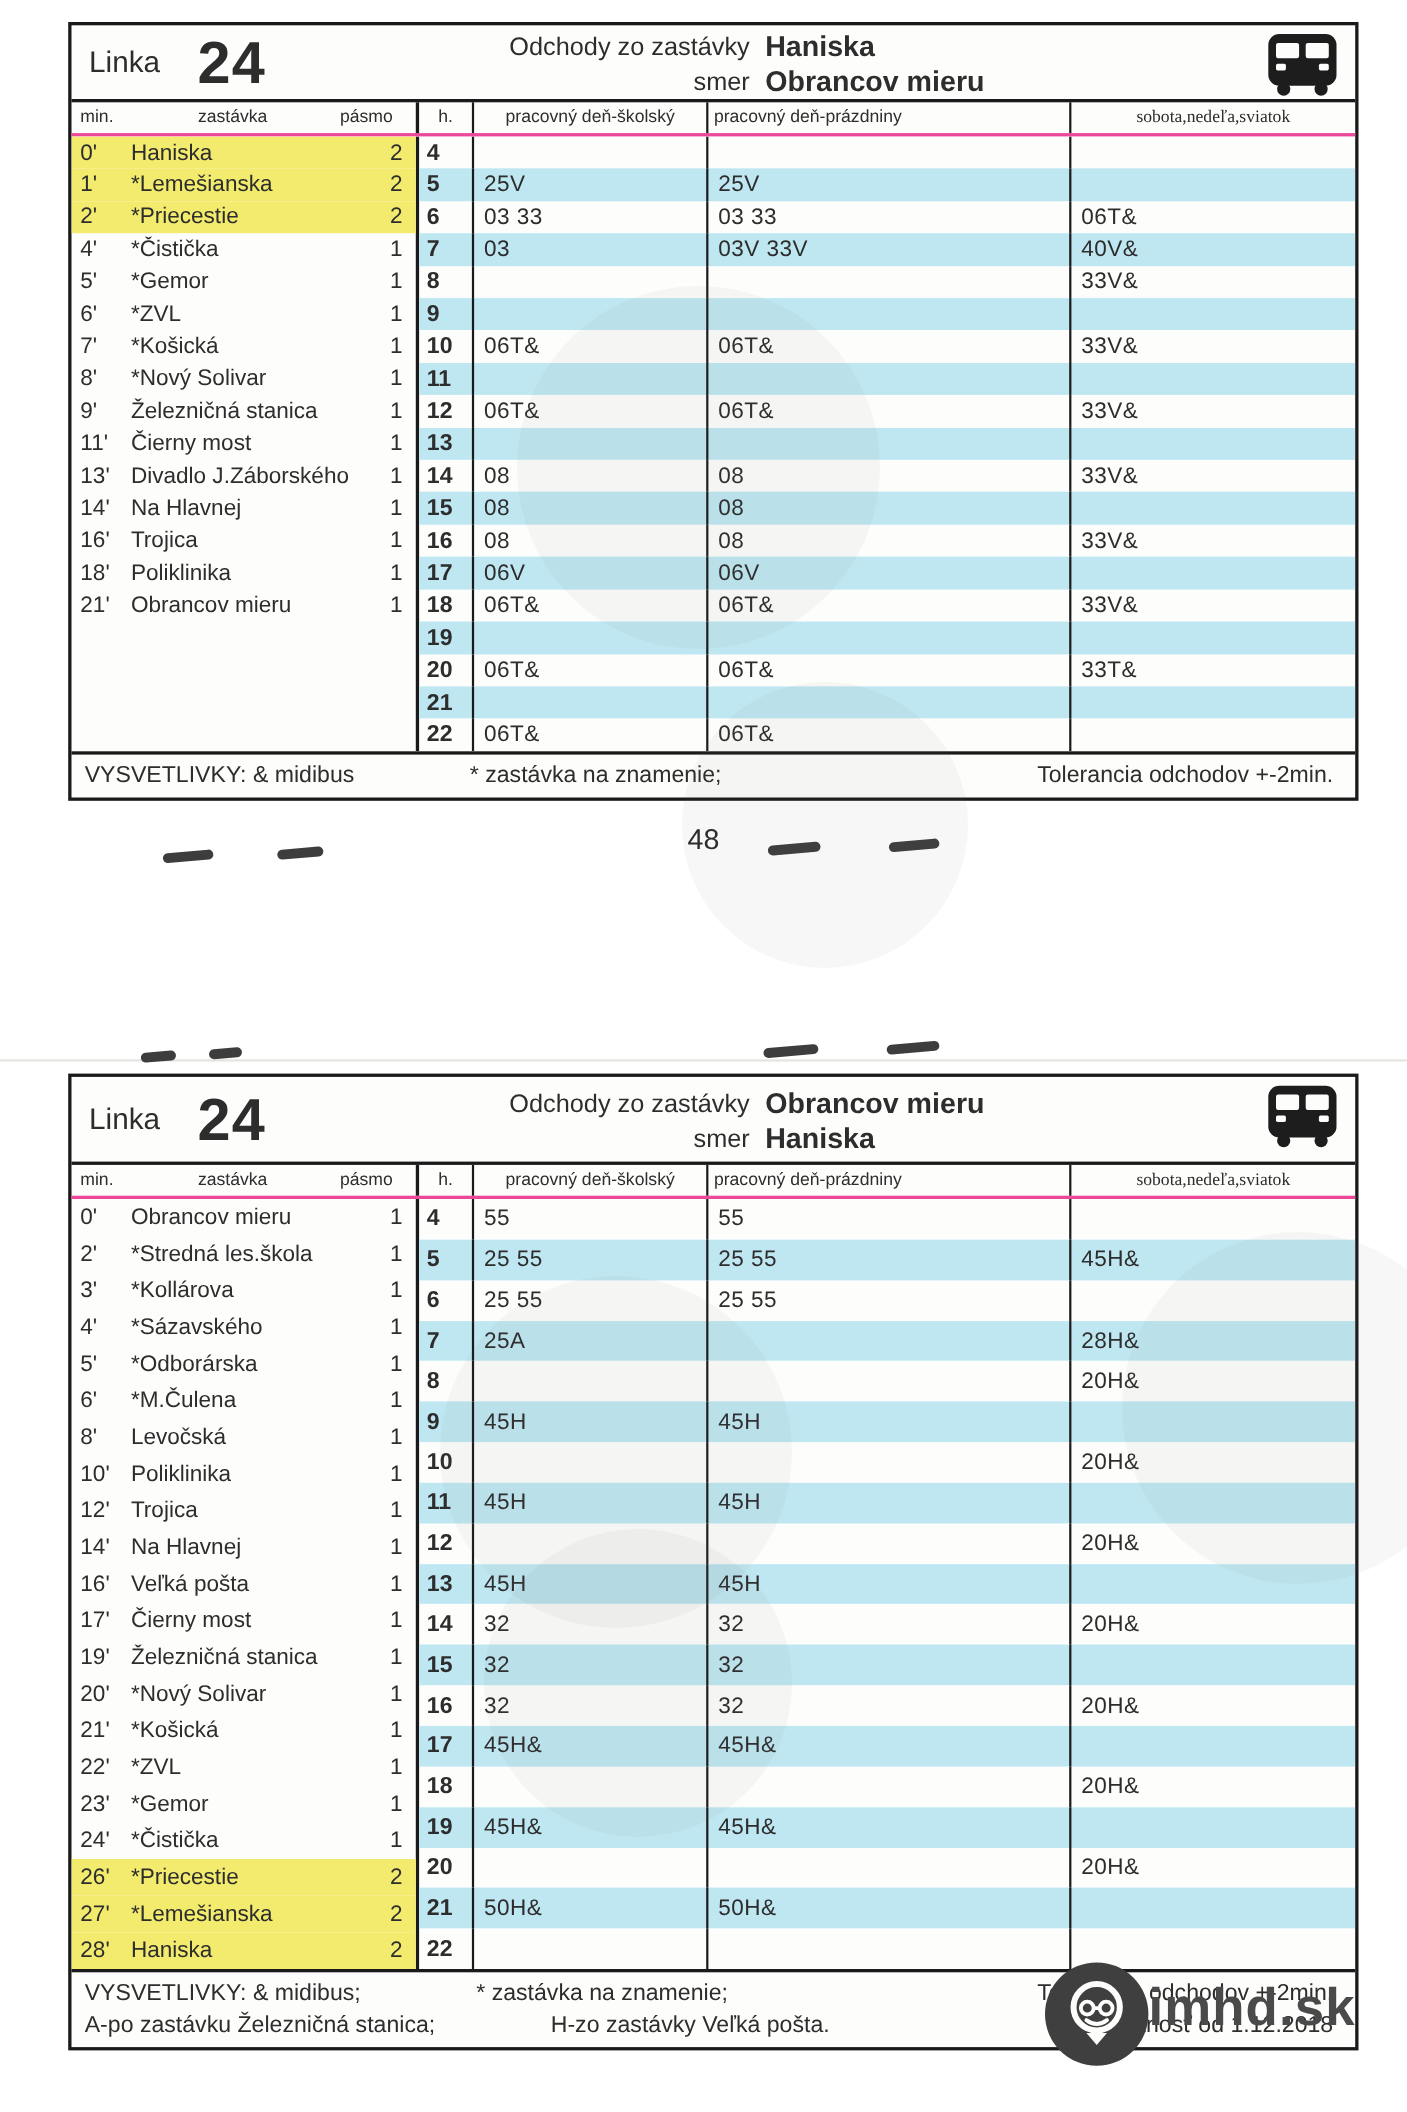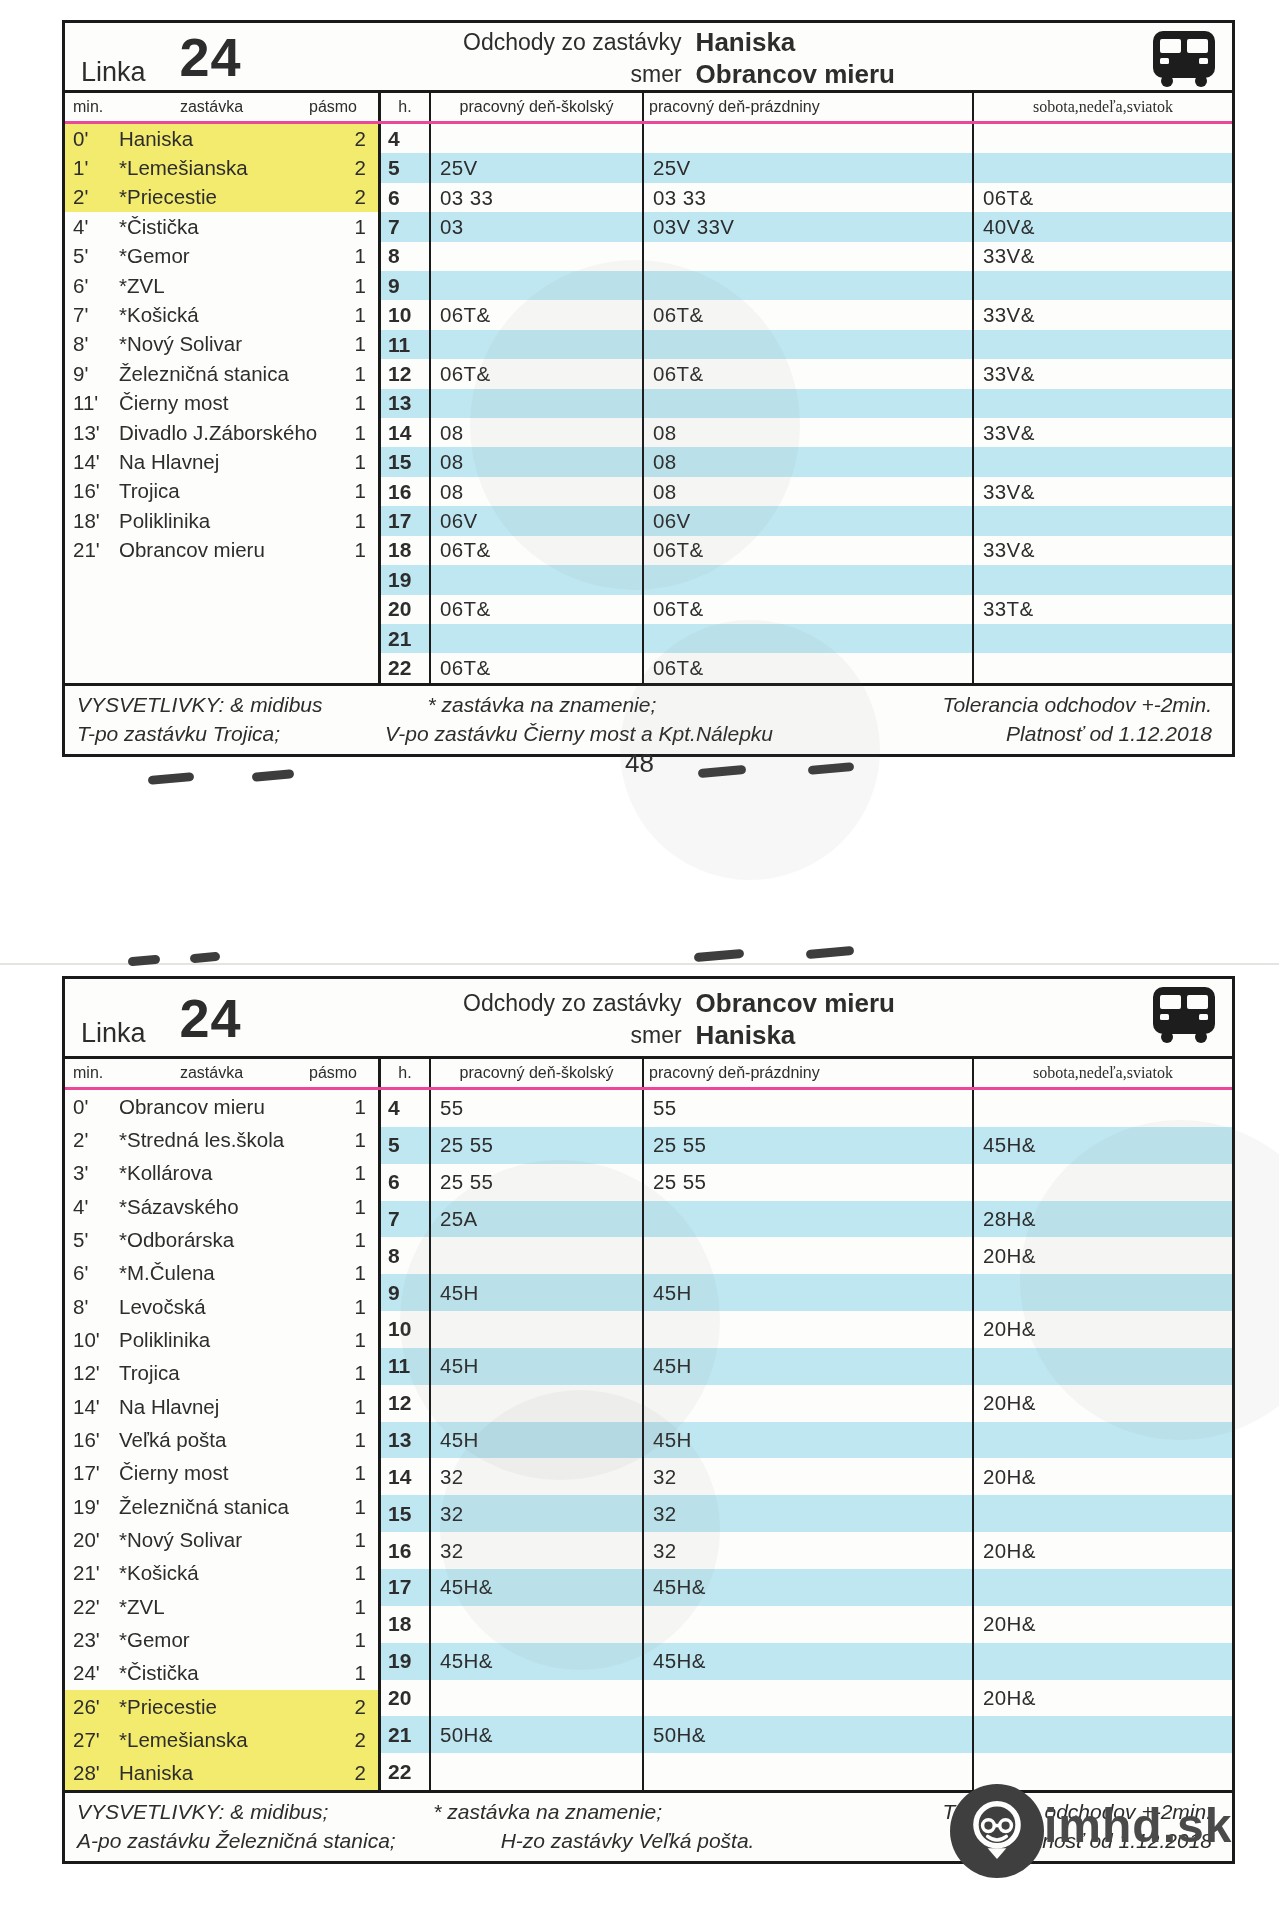--- a/index.html
+++ b/index.html
@@ -7,21 +7,21 @@
     font-family:"Liberation Sans", sans-serif; color:var(--ink,#2d2d2d); overflow:hidden; }
 
   .sheet { position:absolute; left:62px; width:1173px; border:3px solid #1a1a1a; background:var(--paper,#fdfdfc); }
   #t1 { top:20px; }
   #t2 { top:976px; }
 
   
   .tt-header { position:relative; border-bottom:3px solid #1a1a1a; }
   .t1 .tt-header { height:70px; }
   .t2 .tt-header { height:80px; }
-  .linka { position:absolute; left:16px; top:50%; transform:translateY(-50%); display:flex; align-items:flex-end; gap:34px; }
+  .linka { position:absolute; left:16px; top:50%; transform:translateY(-50%); display:flex; align-items:center; gap:34px; }
   .linka .lbl { font-size:27px; }
   .linka .num { font-size:54px; font-weight:700; letter-spacing:1px; }
   .hdr-right { position:absolute; left:398px; top:4px; display:grid; grid-template-columns:auto auto; column-gap:14px; row-gap:1px; }
   .t2 .hdr-right { top:9px; }
   .hdr-right .lab { text-align:right; font-size:23px; align-self:center; white-space:nowrap; }
   .hdr-right .val { text-align:left; font-size:26px; font-weight:700; white-space:nowrap; }
   .bus-icon { position:absolute; right:16px; top:7px; }
 
   
   .col-hdr { display:grid; grid-template-columns:316px 50px 213px 330px 1fr; height:31px; border-bottom:3px solid #ec4899; font-size:16px; }
@@ -52,21 +52,21 @@
 
   .hrow { display:grid; grid-template-columns:50px 213px 330px 1fr; }
   .t1 .hrow { height:29.42px; }
   .t2 .hrow { height:36.85px; }
   .hrow.stripe { background:var(--stripe,#bfe7f2); }
   .hrow .hcell { border-right:2px solid #1a1a1a; font-weight:700; font-size:21px; display:flex; align-items:center; padding-left:7px; }
   .hrow .tcell { border-right:2px solid #1a1a1a; font-size:20.5px; display:flex; align-items:center; padding-left:9px; letter-spacing:.4px; white-space:nowrap; }
   .hrow .tcell.last { border-right:none; }
 
   
-  .legend { border-top:3px solid #1a1a1a; padding:4px 12px 6px 12px; font-size:21px;font-style:italic; }
+  .legend { border-top:3px solid #1a1a1a; padding:4px 12px 6px 12px; font-size:21px; }
   .leg-line { display:flex; align-items:center; height:29px; white-space:nowrap; }
   .leg-line .b { margin-left:105px; }
   .leg-line .c { margin-left:auto; padding-right:8px; }
 
   
   .page-num { position:absolute; left:0; width:1279px; text-align:center; font-size:26px; color:#2a2a2a; }
   #pn48 { top:748px; }
   #pn49 { top:1916px; }
   .mark { position:absolute; height:9px; border-radius:5px; background:#3d3d3d; transform:rotate(-5deg); }
   .page-edge { position:absolute; top:963px; left:0; width:1279px; height:2px; background:#e6e4e0; }
@@ -312,25 +312,20 @@
           <span class="tcell last"></span>
         </div>
       </div>
   </div>
 
   <div class="legend">
     <div class="leg-line">
       <span class="a">VYSVETLIVKY: &amp;  midibus</span>
       <span class="b">*  zastávka na znamenie;</span>
       <span class="c">Tolerancia odchodov +-2min.</span>
-    </div>
-    <div class="leg-line">
-      <span class="a">T-po zastávku Trojica;</span>
-      <span class="b">V-po zastávku Čierny most a Kpt.Nálepku</span>
-      <span class="c">Platnosť od 1.12.2018</span>
     </div>
   </div>
 </section>
 
 <div class="page-num" id="pn48">48</div>
 <div class="mark" style="left:148px; top:774px; width:46px;"></div>
 <div class="mark" style="left:252px; top:771px; width:42px;"></div>
 <div class="mark" style="left:698px; top:767px; width:48px;"></div>
 <div class="mark" style="left:808px; top:764px; width:46px;"></div>
 <div class="page-edge"></div>

